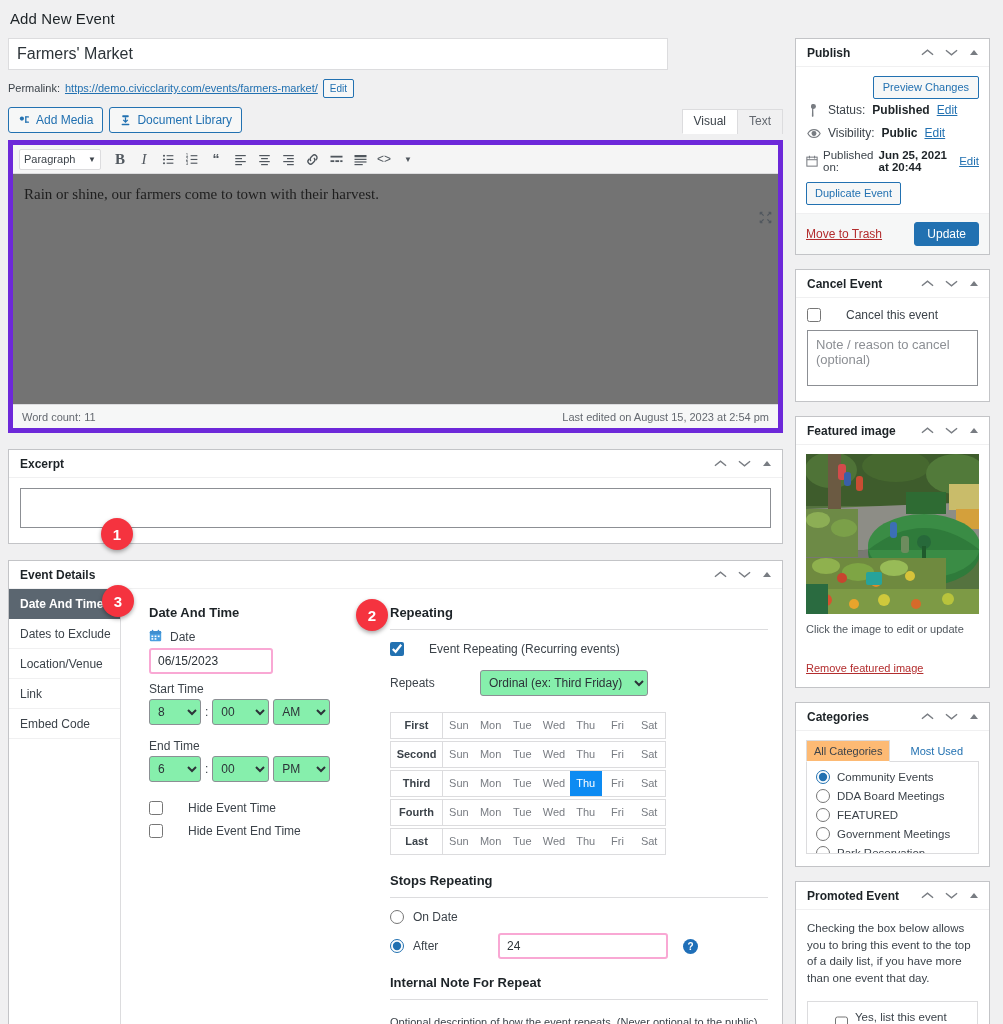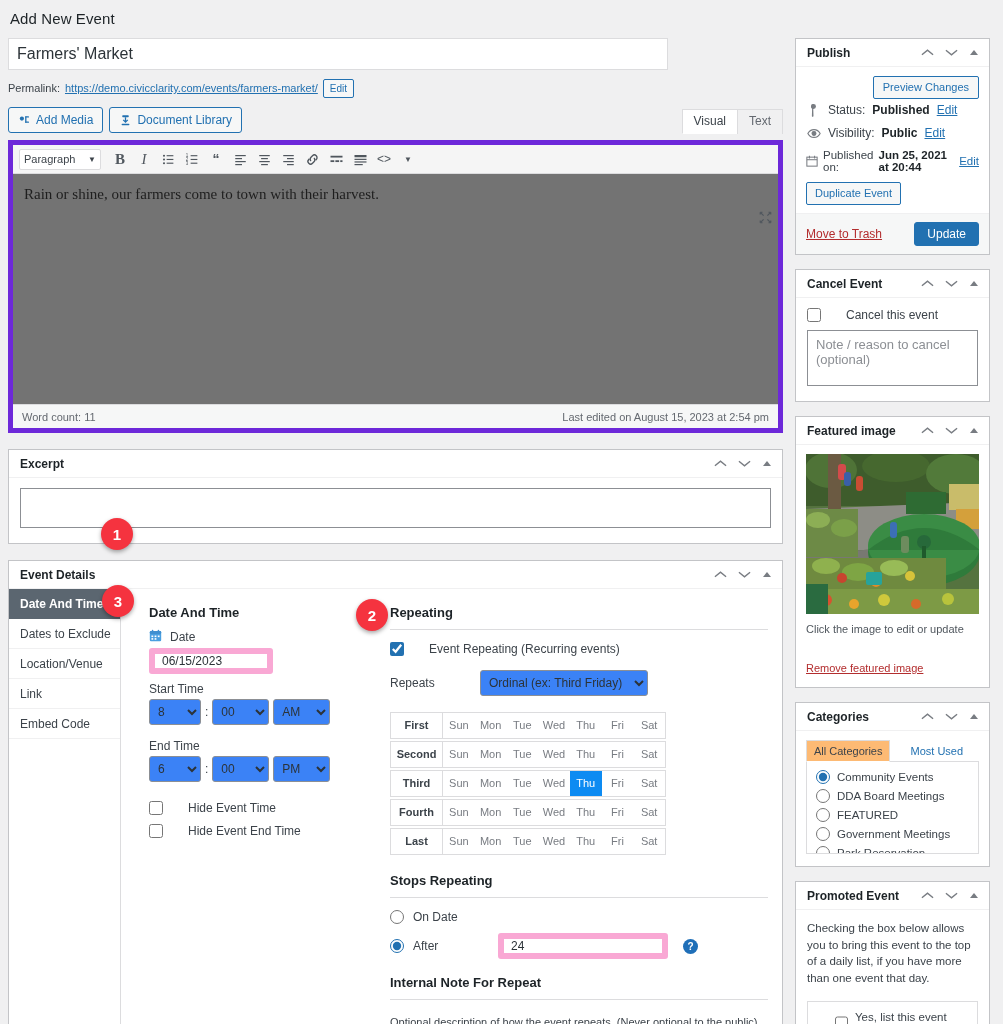--- a/index.html
+++ b/index.html
@@ -118,29 +118,29 @@
   .col-left { width: 215px; }
   .col-right { flex: 1; }
 
   .sec-title { font-size: 13px; font-weight: bold; color: #1d2327; margin: 0 0 9px; }
   .sec-title.ruled { border-bottom: 1px solid #dcdcde; padding-bottom: 9px; margin-bottom: 12px; }
 
   .fld-label { font-size: 12px; color: #3c434a; margin: 8px 0 3px; display: block; }
   .fld-label.withicon { display: flex; align-items: center; gap: 8px; }
 
   input.txt {
-    border: 6px solid #f9a8d4; background: #fff; height: 26px; padding: 2px 7px;
+    border: 2px solid #f9a8d4; background: #fff; height: 26px; padding: 2px 7px;
     font-size: 12px; color: #2c3338; font-family: "Liberation Sans", sans-serif;
     border-radius: 3px; outline: none;
   }
   .date-input { width: 124px; }
 
   .time-row { display: flex; align-items: center; gap: 4px; margin-top: 2px; }
   select.sel {
-    border: 1px solid #8c8f94; background: #3b82f6; height: 26px;
+    border: 1px solid #8c8f94; background: #86efac; height: 26px;
     font-size: 12px; color: #2c3338; font-family: "Liberation Sans", sans-serif;
     border-radius: 3px; padding: 0 4px; outline: none; -webkit-appearance: menulist;
   }
   .sel-hr { width: 52px; }
   .sel-min { width: 57px; }
   .sel-mer { width: 57px; }
   .colon { color: #3c434a; font-size: 12px; }
 
   .chk-row { display: flex; align-items: center; gap: 25px; margin-top: 9px; font-size: 12px; color: #3c434a; }
   input[type=checkbox], input[type=radio] { margin: 0; width: 14px; height: 14px; accent-color: #2271b1; cursor: pointer; }

